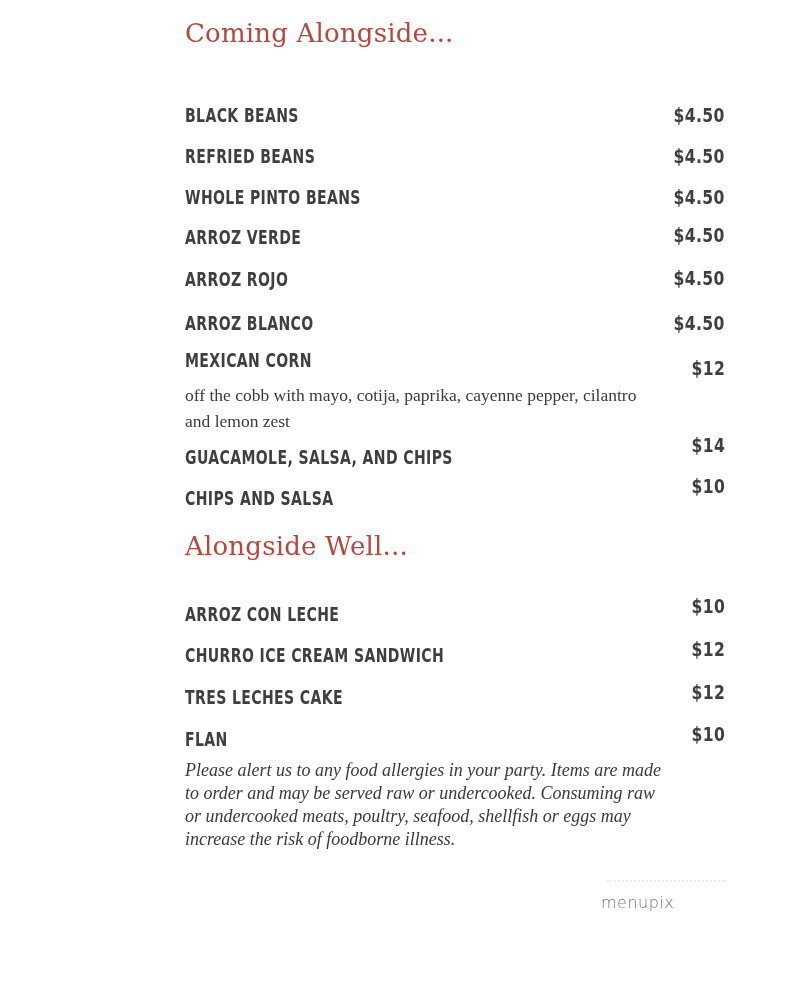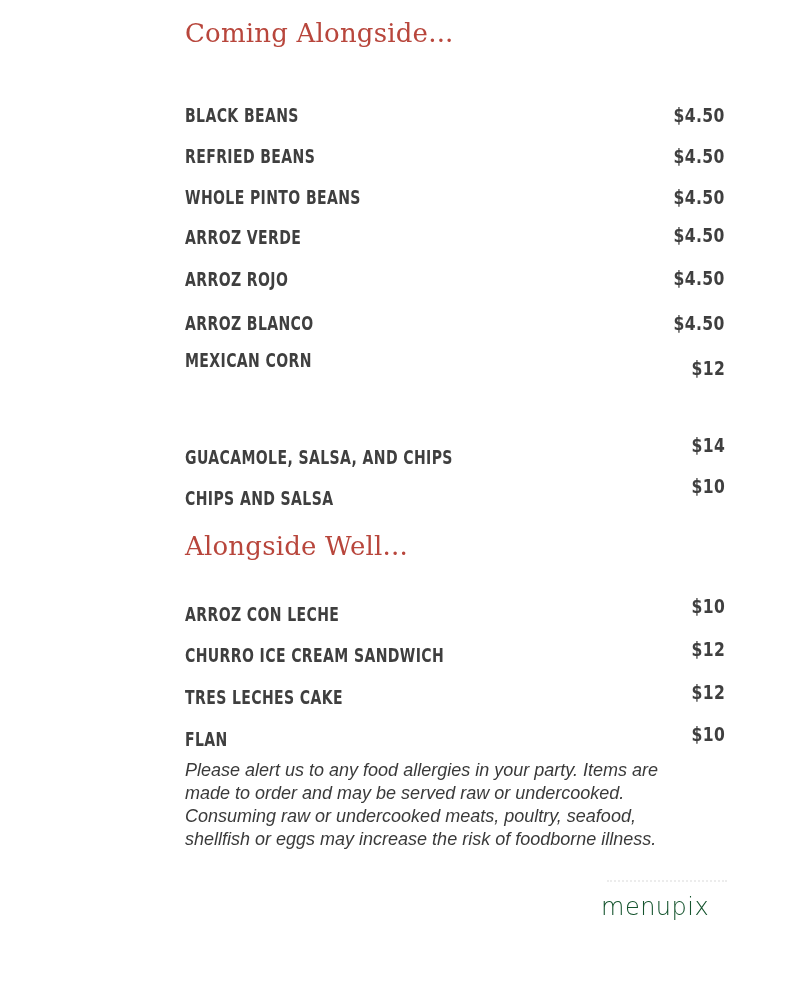--- a/index.html
+++ b/index.html
@@ -26,27 +26,27 @@
       transform: scaleX(0.78); transform-origin: right center;
       white-space: nowrap; letter-spacing: 0.5px;
     }
     .desc {
       position: absolute; left: 144px; width: 470px;
       font-family: "Liberation Serif", "DejaVu Serif", serif;
       font-size: 17.5px; color: #3a3a3a; line-height: 26px;
     }
     .disclaimer {
       position: absolute; left: 144px; top: 759px; width: 480px;
-      font-family: Liberation Sans, sans-serif;
+      font-family: Liberation Serif, serif;
       font-style: italic; font-size: 18px; color: #3a3a3a; line-height: 23px;
     }
     .watermark {
       position: absolute; left: 560px; top: 893px;
-      font-family: "DejaVu Sans", sans-serif; font-size: 24px;
-      color: #14532d; font-weight: 300; letter-spacing: 0.5px;
+      font-family: "DejaVu Sans", sans-serif; font-size: 16px;
+      color: #737373; font-weight: 300; letter-spacing: 0.5px;
     }
     .watermark-bar {
       position: absolute; left: 566px; top: 880px; width: 120px; height: 4px;
       border-top: 2px dotted #ececec;
     }
   </style>
 </head>
 <body>
 
 <div class="page">
@@ -66,20 +66,21 @@
   <div class="price" style="top:223px;">$4.50</div>
 
   <div class="item" style="top:267px;">ARROZ ROJO</div>
   <div class="price" style="top:266px;">$4.50</div>
 
   <div class="item" style="top:311px;">ARROZ BLANCO</div>
   <div class="price" style="top:311px;">$4.50</div>
 
   <div class="item" style="top:348px;">MEXICAN CORN</div>
   <div class="price" style="top:356px;">$12</div>
+  <div class="desc" style="top:382px;">off the cobb with mayo, cotija, paprika, cayenne pepper, cilantro and lemon zest</div>
 
   <div class="item" style="top:445px;">GUACAMOLE, SALSA, AND CHIPS</div>
   <div class="price" style="top:433px;">$14</div>
 
   <div class="item" style="top:486px;">CHIPS AND SALSA</div>
   <div class="price" style="top:474px;">$10</div>
 
   <div class="section-title" style="top:531px;">Alongside Well...</div>
 
   <div class="item" style="top:602px;">ARROZ CON LECHE</div>

